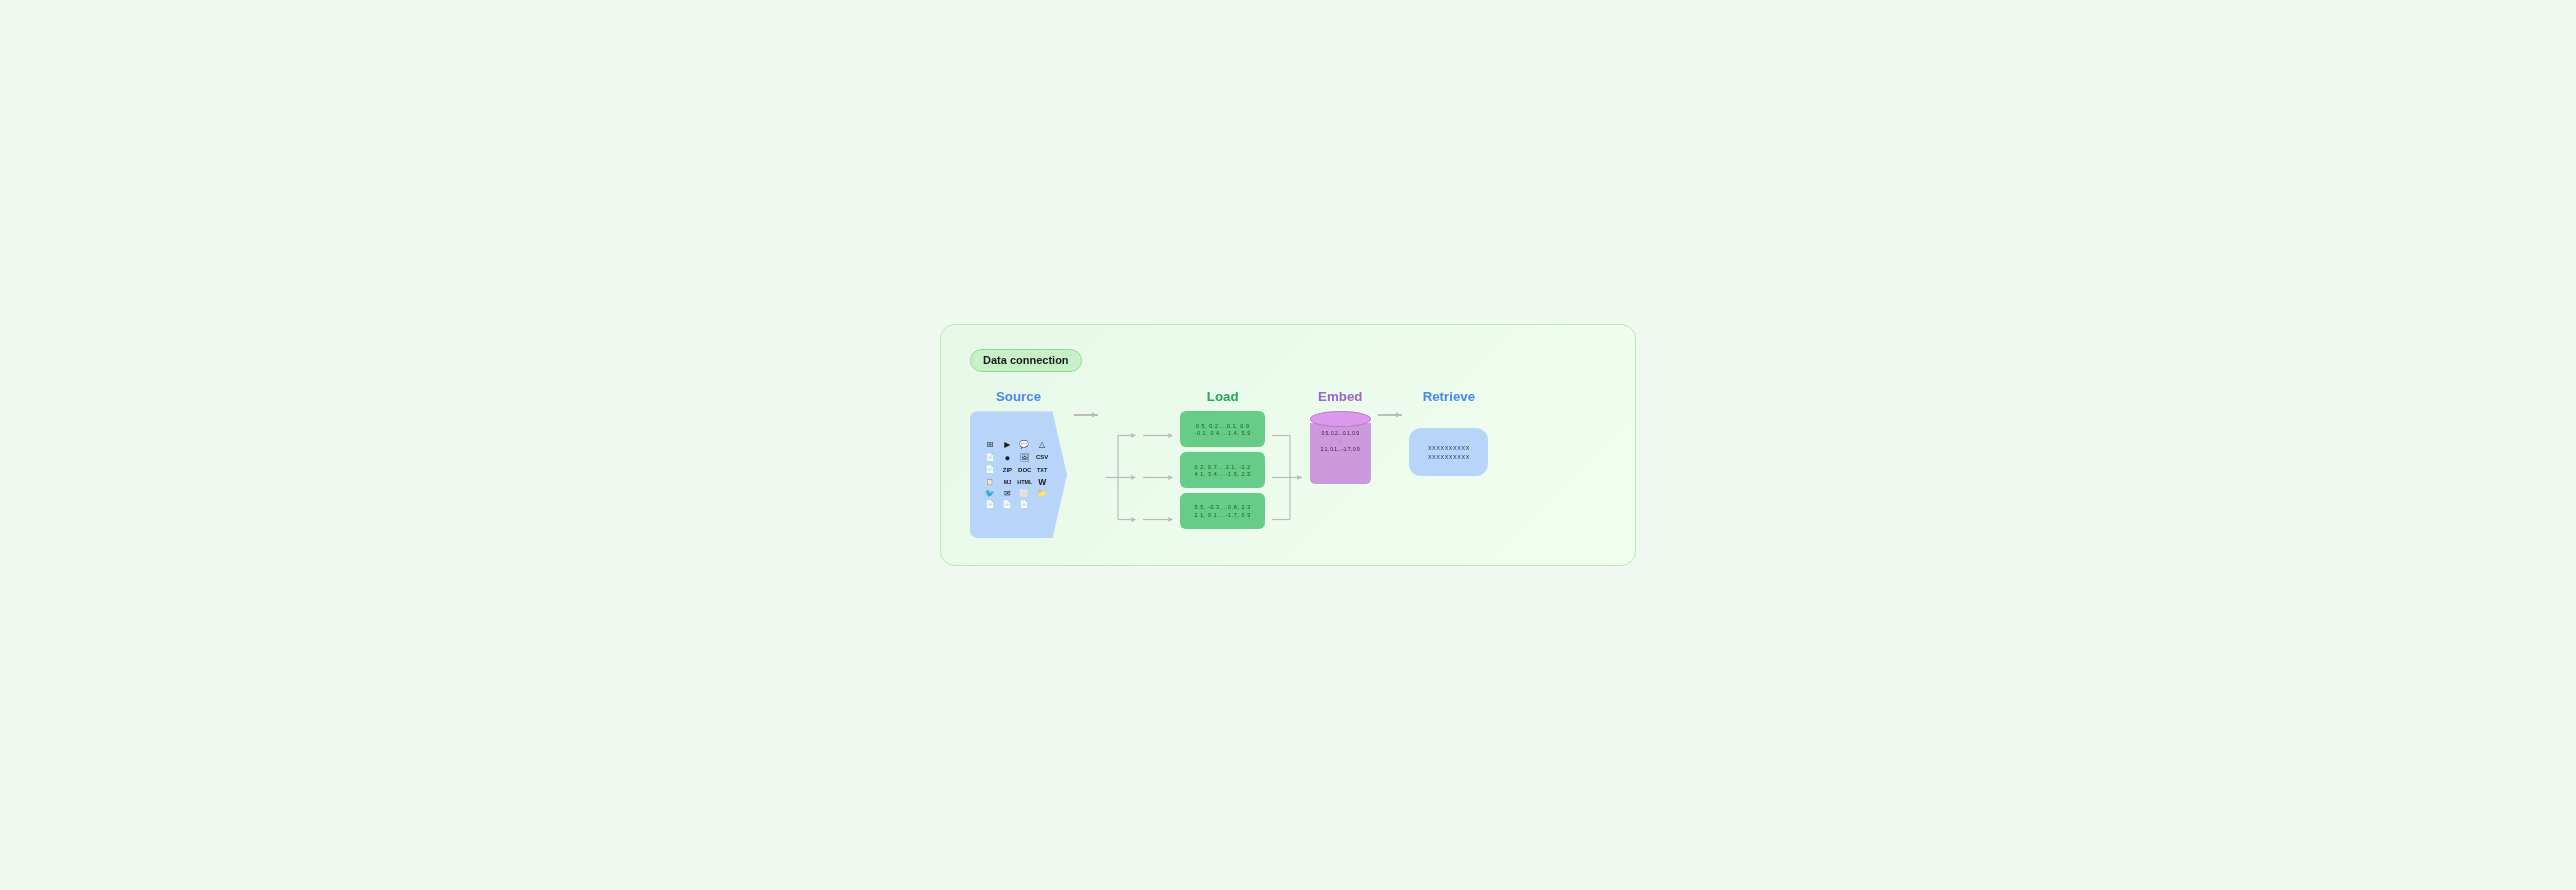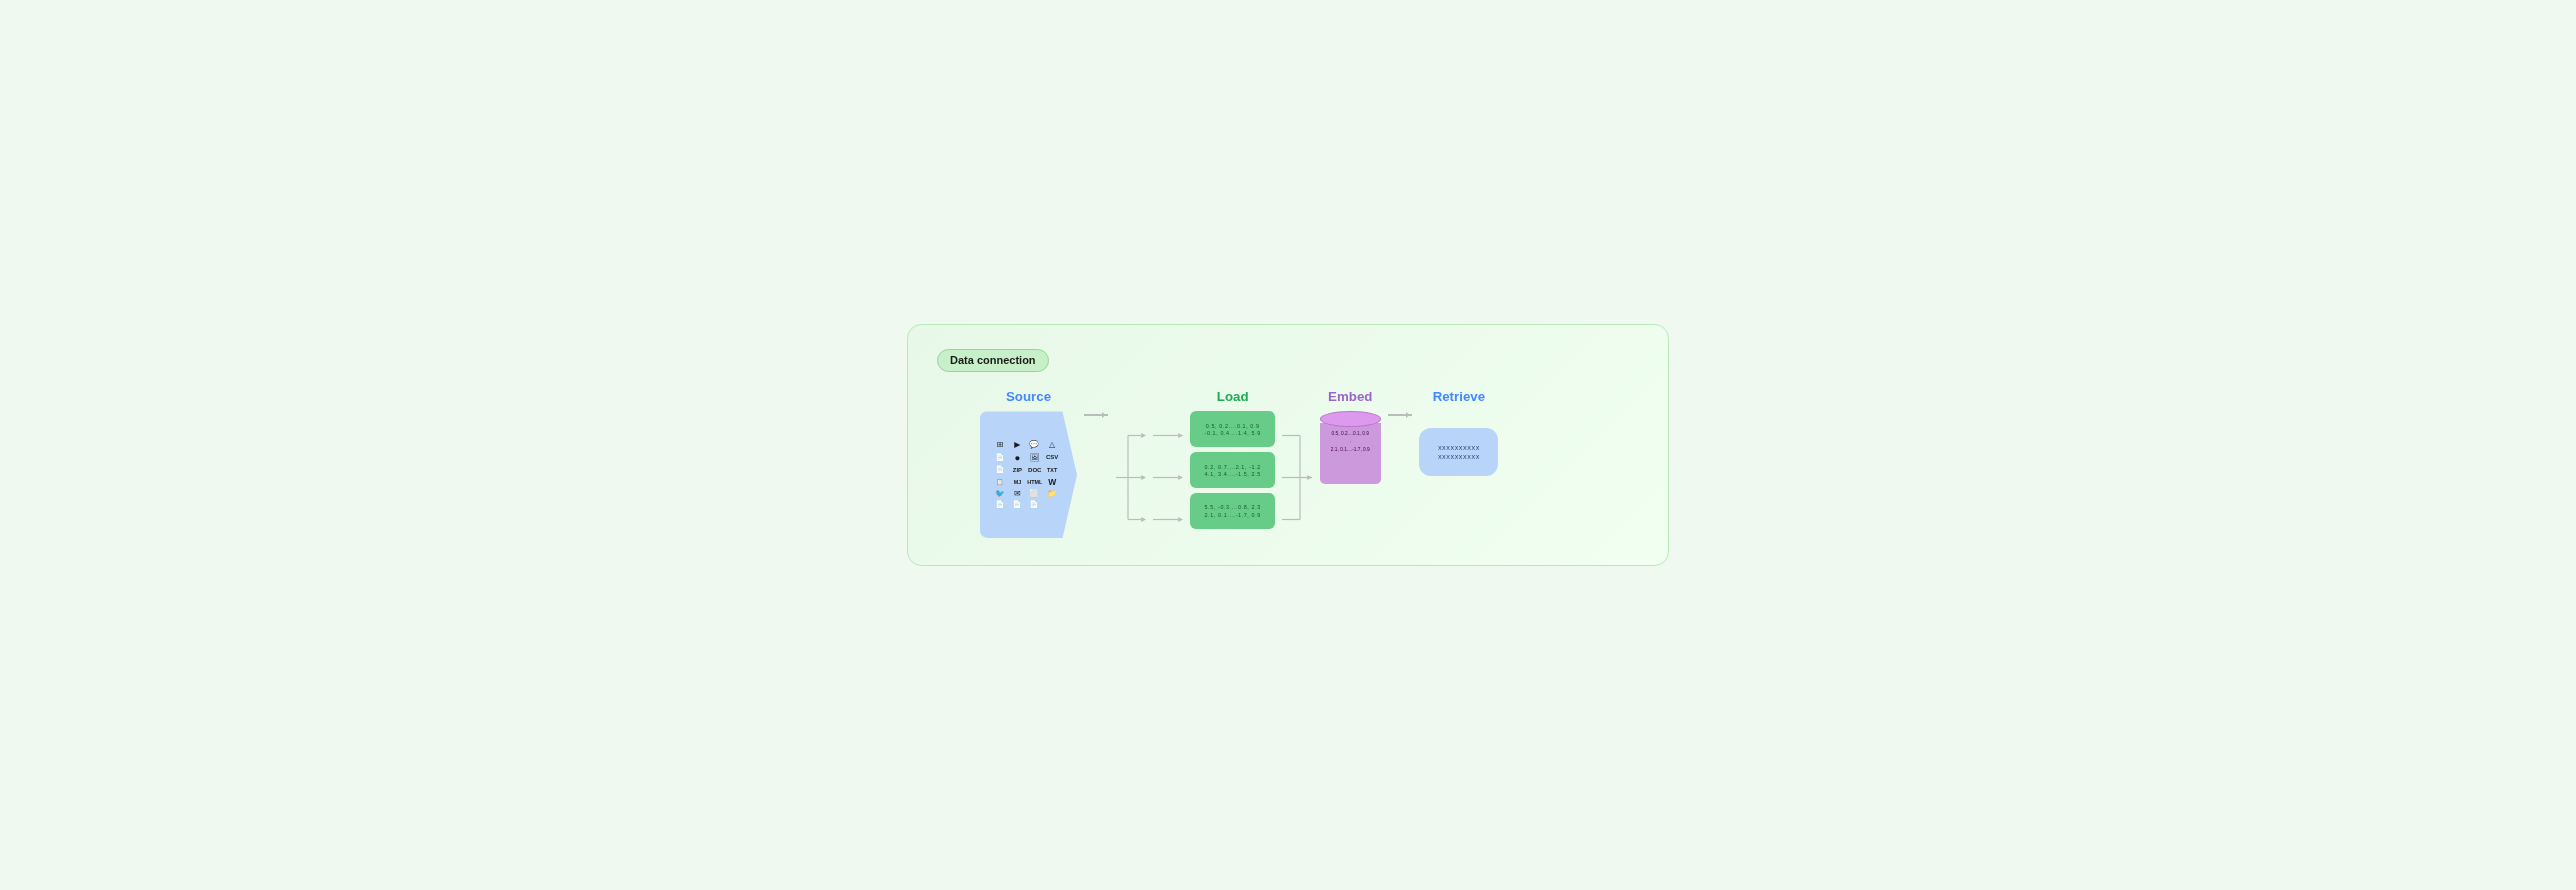--- a/index.html
+++ b/index.html
@@ -10,21 +10,21 @@
       justify-content: center;
       min-height: 100vh;
       font-family: -apple-system, BlinkMacSystemFont, 'Segoe UI', sans-serif;
     }
 
     .main-container {
       background: linear-gradient(135deg, #e8f8e8 0%, #f0fff0 100%);
       border: 1.2px solid #b8e8b8;
       border-radius: 14.5px;
       padding: 24px 29px;
-      width: 762px;
+      width: 696px;
       min-height: 223px;
       position: relative;
     }
 
     .title-badge {
       background: #c8f0c8;
       border: 1.2px solid #90d890;
       border-radius: 12px;
       padding: 4.8px 12px;
       display: inline-block;
@@ -255,21 +255,20 @@
       display: flex;
       align-items: center;
       justify-content: center;
       margin-top: 25.4px;
     }
 
     .pipeline-wrapper {
       display: flex;
       align-items: flex-start;
       gap: 7.3px;
-      margin-left: 43px;
     }
   </style>
 </head>
 <body>
 
 <div class="main-container">
   <div class="title-badge">
     <span class="title-badge-text">Data connection</span>
   </div>
 

